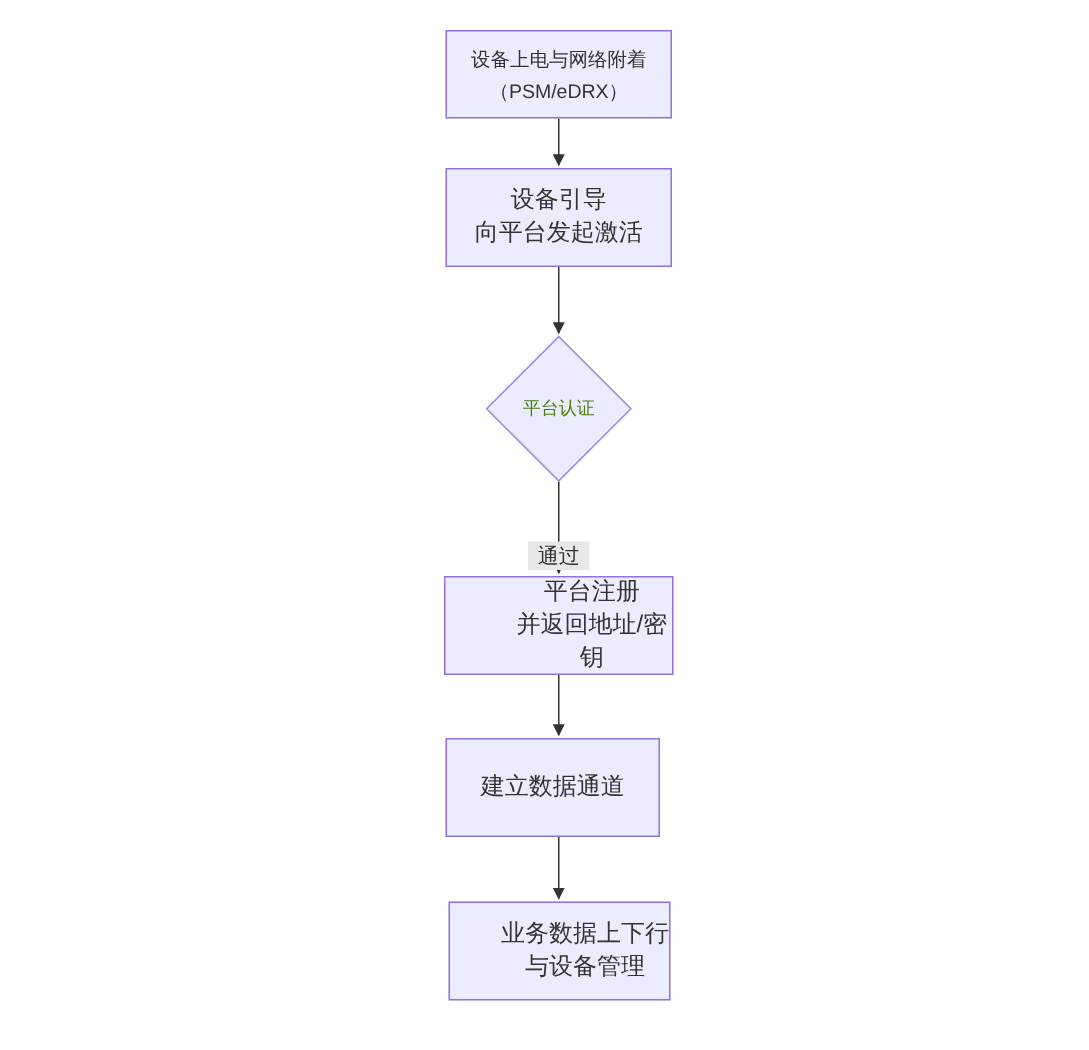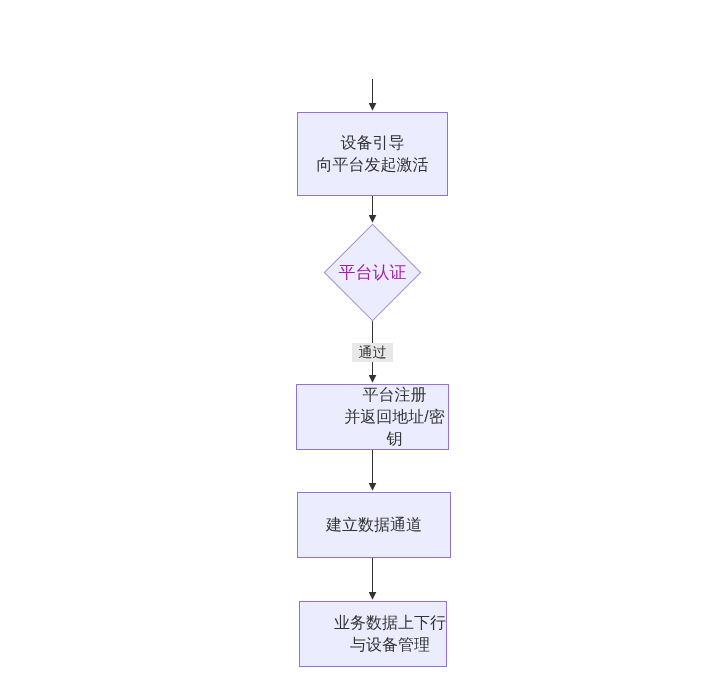--- a/index.html
+++ b/index.html
@@ -29,46 +29,46 @@
     color: #333333;
     display: flex;
     flex-direction: column;
     align-items: center;
     justify-content: center;
     text-align: center;
     font-size: 16px;
     line-height: 22px;
   }
   .node-1 { left: 297px; top: 20px;  width: 151px; height: 59px; font-size: 13px; line-height: 21px; }
-  .node-2 { left: 297px; top: 112px; width: 151px; height: 84px; }
+  .node-2 { left: 297px; top: 112px; width: 151px; height: 66px; font-family: Liberation Mono, monospace; }
   .node-4 { left: 296px; top: 384px; width: 153px; height: 66px; padding-left: 44px; }
-  .node-5 { left: 297px; top: 492px; width: 154px; height: 66px; }
+  .node-5 { left: 297px; top: 492px; width: 143px; height: 66px; }
   .node-6 { left: 299px; top: 601px; width: 148px; height: 66px; padding-left: 34px; }
   .diamond-shape {
     position: absolute;
     left: 338px; top: 238px;
     width: 69px; height: 69px;
     box-sizing: border-box;
     background: #ECECFF;
     border: 1px solid #9f8adf;
     transform: rotate(45deg);
   }
   .diamond-label {
     position: absolute;
     left: 323px; top: 261px;
     width: 99px; height: 22px;
     display: flex;
     align-items: center;
     justify-content: center;
-    color: #a21caf;
-    font-size: 17px;
+    color: #4d7c0f;
+    font-size: 12px;
   }
   .edge-label {
     position: absolute;
-    left: 352px; top: 343px;
+    left: 352px; top: 361px;
     width: 41px; height: 19px;
     display: flex;
     align-items: center;
     justify-content: center;
     background: #e8e8e8;
     color: #333333;
     font-size: 14px;
   }
 </style>
 </head>
@@ -82,20 +82,24 @@
         <path d="M0,0 L10,5 L0,10 z" fill="#333333"></path>
       </marker>
     </defs>
     <path d="M372.5,79 L372.5,110" stroke="#333333" stroke-width="1" fill="none" marker-end="url(#arrowhead)"></path>
     <path d="M372.5,178 L372.5,222" stroke="#333333" stroke-width="1" fill="none" marker-end="url(#arrowhead)"></path>
     <path d="M372.5,320 L372.5,382" stroke="#333333" stroke-width="1" fill="none" marker-end="url(#arrowhead)"></path>
     <path d="M372.5,450 L372.5,490" stroke="#333333" stroke-width="1" fill="none" marker-end="url(#arrowhead)"></path>
     <path d="M372.5,558 L372.5,599" stroke="#333333" stroke-width="1" fill="none" marker-end="url(#arrowhead)"></path>
   </svg>
 
+  <div class="node node-1">
+    <span>设备上电与网络附着</span>
+    <span>（PSM/eDRX）</span>
+  </div>
 
   <div class="node node-2">
     <span>设备引导</span>
     <span>向平台发起激活</span>
   </div>
 
   <div class="diamond-shape"></div>
   <div class="diamond-label">平台认证</div>
 
   <div class="edge-label">通过</div>

